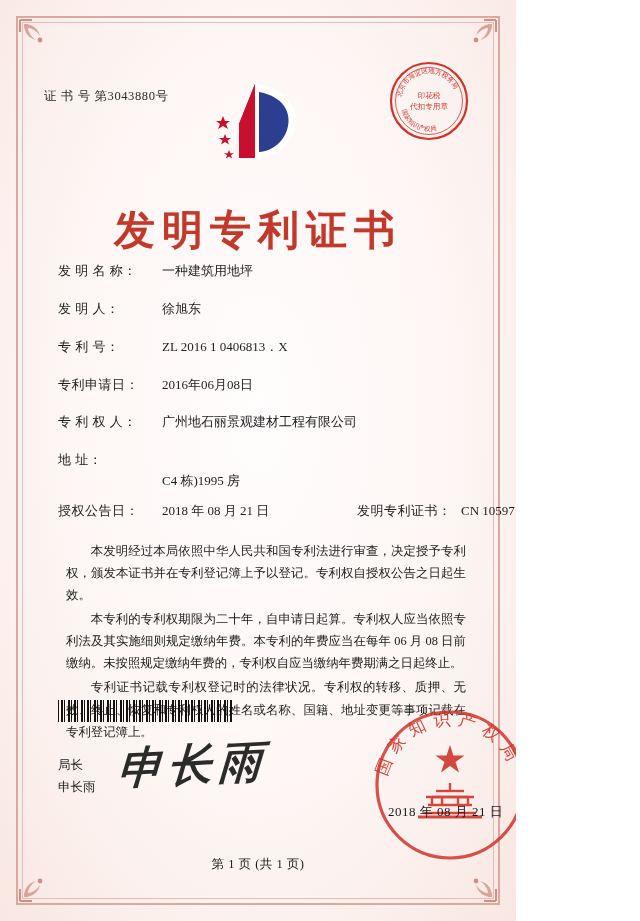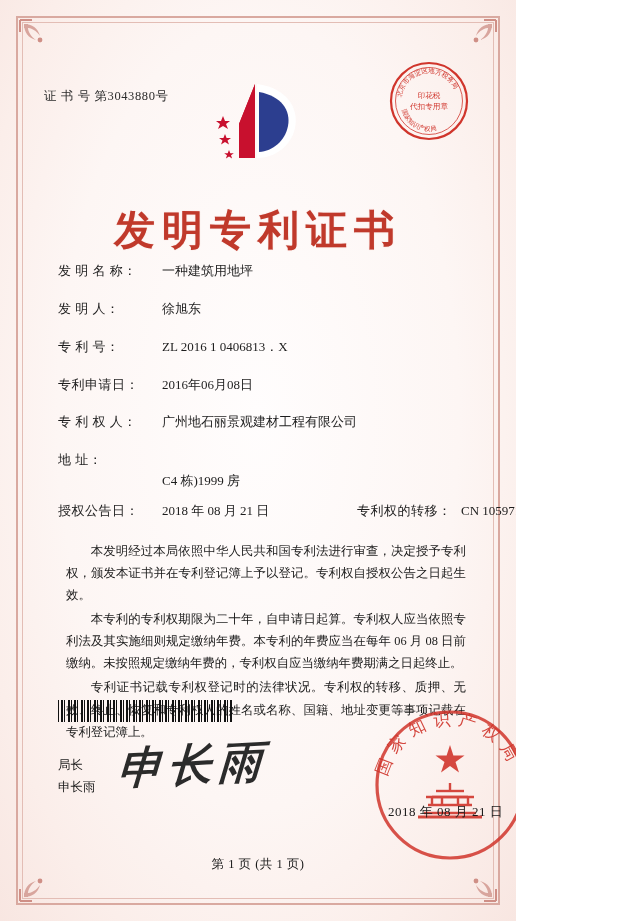--- a/index.html
+++ b/index.html
@@ -306,26 +306,26 @@
       <div class="fvalue">2016年06月08日</div>
     </div>
     <div class="frow">
       <div class="flabel">专 利 权 人：</div>
       <div class="fvalue">广州地石丽景观建材工程有限公司</div>
     </div>
     <div>
       <div class="frow" style="margin-bottom:0;">
         <div class="flabel">地 址：</div>
       </div>
-      <div class="addr-second">C4 栋)1999 房</div>
+      <div class="addr-second">C4 栋)1995 房</div>
     </div>
     <div class="frow pair" style="margin-top:12px;">
       <div class="flabel">授权公告日：</div>
       <div class="fvalue">2018 年 08 月 21 日</div>
-      <div class="flabel2">专利权的转移：</div>
+      <div class="flabel2">发明专利证书：</div>
       <div class="fvalue">CN 105971244 B</div>
     </div>
   </div>
 
   <div class="body-text">
     <p>本发明经过本局依照中华人民共和国专利法进行审查，决定授予专利权，颁发本证书并在专利登记簿上予以登记。专利权自授权公告之日起生效。</p>
     <p>本专利的专利权期限为二十年，自申请日起算。专利权人应当依照专利法及其实施细则规定缴纳年费。本专利的年费应当在每年 06 月 08 日前缴纳。未按照规定缴纳年费的，专利权自应当缴纳年费期满之日起终止。</p>
     <p>专利证书记载专利权登记时的法律状况。专利权的转移、质押、无效、终止、恢复和专利权人的姓名或名称、国籍、地址变更等事项记载在专利登记簿上。</p>
   </div>
 

